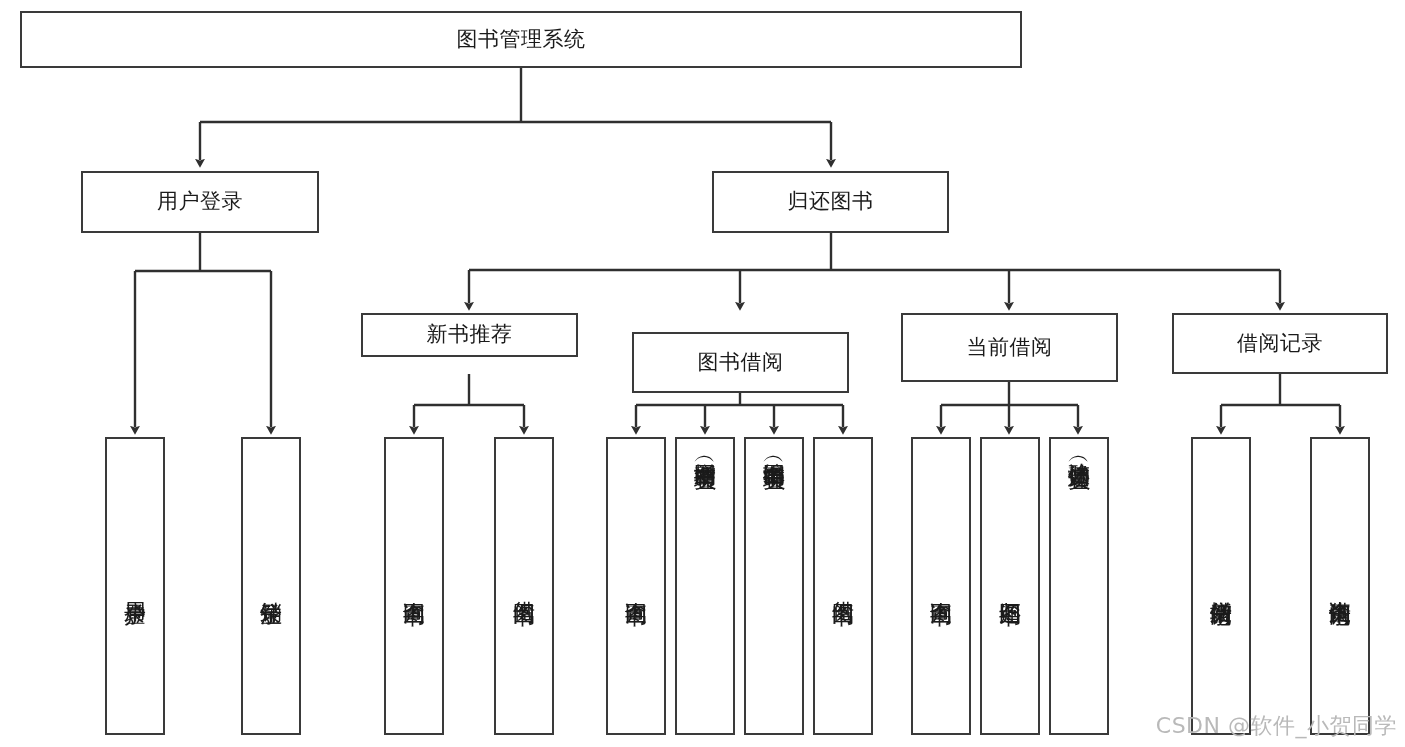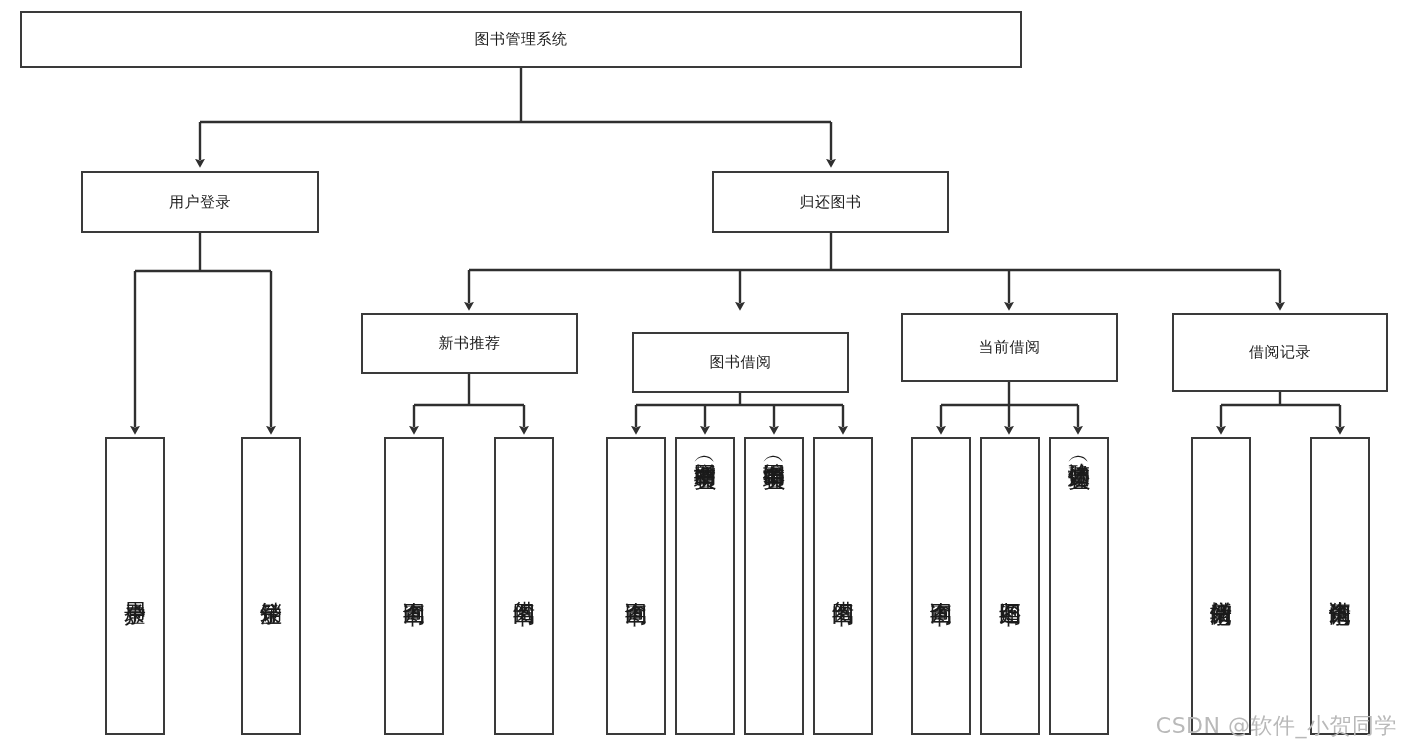--- a/index.html
+++ b/index.html
@@ -30,21 +30,21 @@
     box-sizing: border-box;
     background: #ffffff;
     border: 2px solid #3a3a3a;
     display: flex;
     align-items: center;
     justify-content: center;
     color: #1b1b1b;
   }
   .node.horizontal .node-label {
     writing-mode: horizontal-tb;
-    font-size: 15px;
+    font-size: 21px;
     line-height: 1.1;
     letter-spacing: 0.5px;
     white-space: nowrap;
   }
   .node.vertical {
     align-items: flex-start;
     justify-content: center;
     padding-top: 6px;
   }
   .node.vertical .node-label {
@@ -129,33 +129,33 @@
   </div>
 
   <div class="node horizontal" style="left:81px; top:171px; width:238px; height:62px;">
     <span class="node-label">用户登录</span>
   </div>
 
   <div class="node horizontal" style="left:712px; top:171px; width:237px; height:62px;">
     <span class="node-label">归还图书</span>
   </div>
 
-  <div class="node horizontal" style="left:361px; top:313px; width:217px; height:61px;">
+  <div class="node horizontal" style="left:361px; top:313px; width:217px; height:44px;">
     <span class="node-label">新书推荐</span>
   </div>
 
   <div class="node horizontal" style="left:632px; top:313px; width:217px; height:61px;margin-top:19px;">
     <span class="node-label">图书借阅</span>
   </div>
 
   <div class="node horizontal" style="left:901px; top:313px; width:217px; height:69px;">
     <span class="node-label">当前借阅</span>
   </div>
 
-  <div class="node horizontal" style="left:1172px; top:313px; width:216px; height:79px;">
+  <div class="node horizontal" style="left:1172px; top:313px; width:216px; height:61px;">
     <span class="node-label">借阅记录</span>
   </div>
 
   <div class="node vertical centered" style="left:105px; top:437px; width:60px; height:298px;">
     <span class="node-label">用户登录</span>
   </div>
 
   <div class="node vertical centered" style="left:241px; top:437px; width:60px; height:298px;">
     <span class="node-label">注销登录</span>
   </div>

